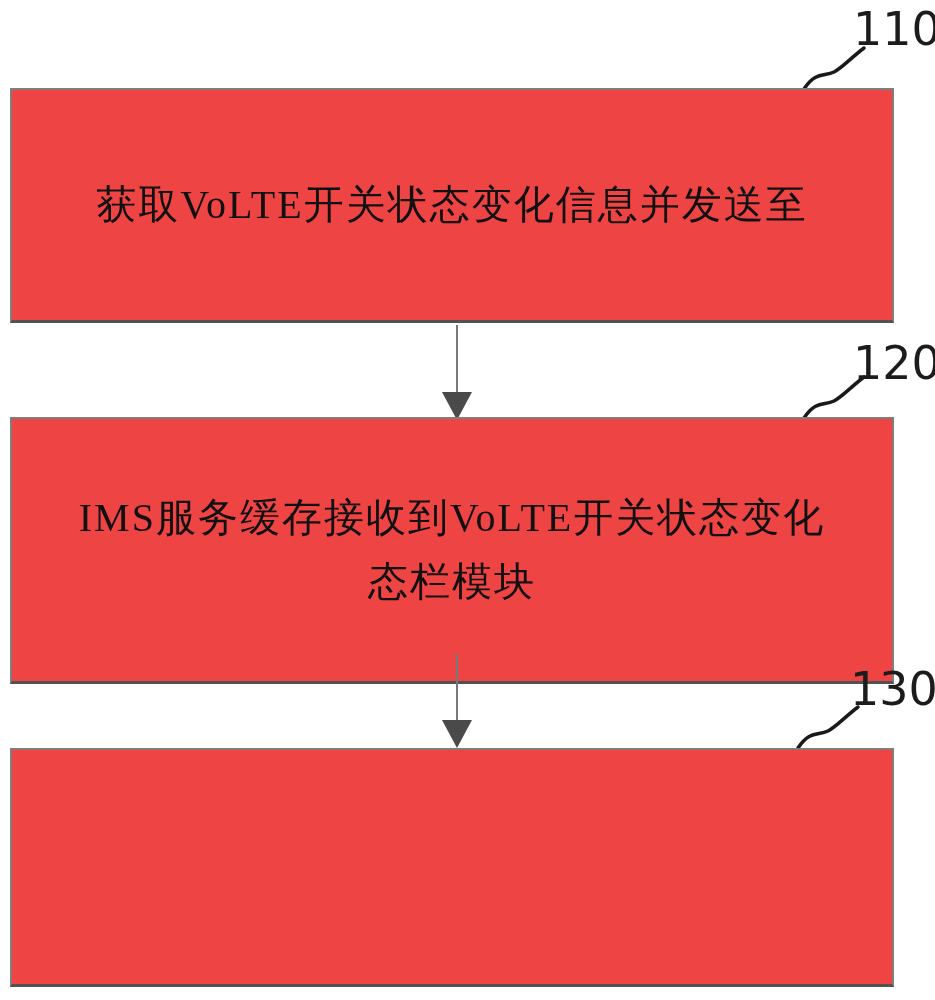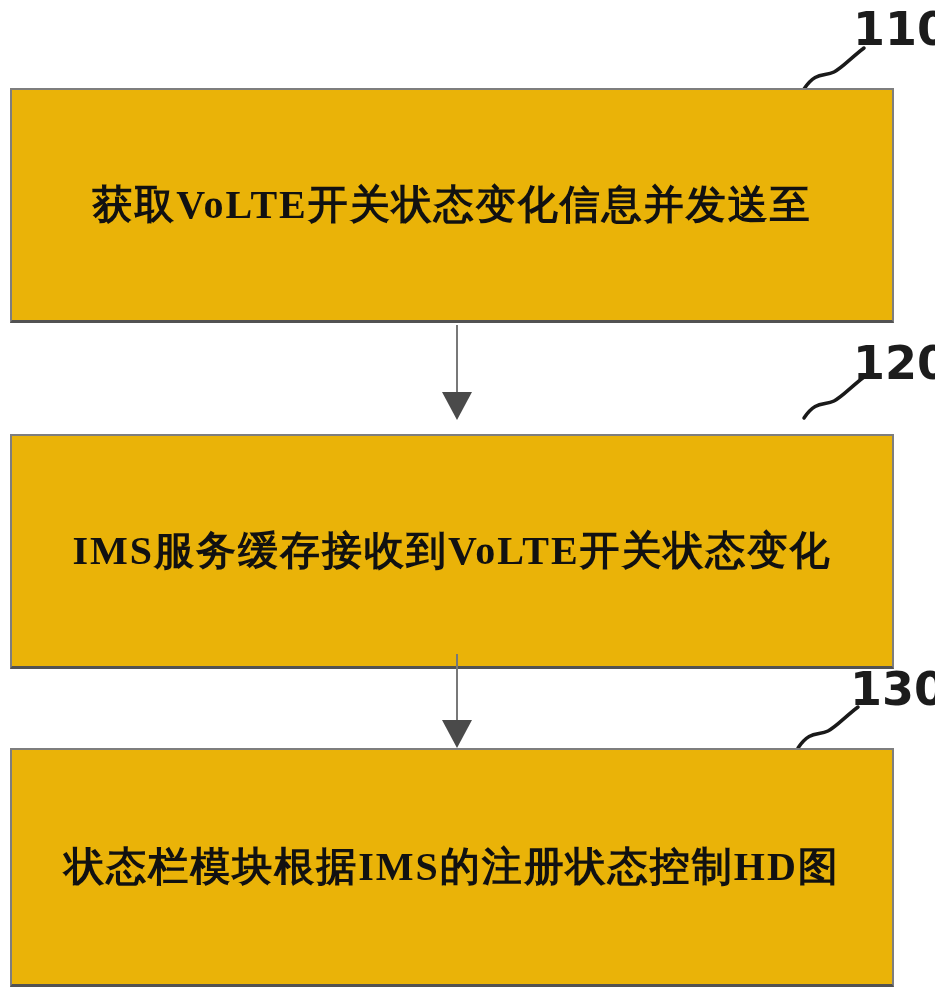--- a/index.html
+++ b/index.html
@@ -8,39 +8,38 @@
     background: #ffffff;
     width: 935px;
     height: 1000px;
     overflow: hidden;
   }
   .canvas {
     position: relative;
     width: 935px;
     height: 1000px;
     background: #ffffff;
-    font-weight: bold;
   }
   
   .box {
     position: absolute;
     left: 10px;
     width: 884px;
     border: 2px solid #7e7e7e;
     border-bottom: 3px solid #525252;
-    background: #eab308;
+    background: #ef4444;
     display: flex;
     flex-direction: column;
     justify-content: center;
     align-items: center;
     box-sizing: border-box;
     padding: 0 14px;
   }
   .box-1 { top: 88px;  height: 235px; }
-  .box-2 { top: 434px; height: 235px; }
+  .box-2 { top: 417px; height: 267px; }
   .box-3 { top: 748px; height: 239px; }
   .box .line {
     font-family: "Liberation Serif", "DejaVu Serif", serif;
     font-size: 40px;
     line-height: 64px;
     letter-spacing: 2px;
     color: #111111;
     text-align: center;
     white-space: nowrap;
   }
@@ -107,28 +106,28 @@
     <div class="shaft"></div>
     <div class="head"></div>
   </div>
 
   <div class="ref-label ref-2">120</div>
   <svg class="leader leader-2" viewBox="0 0 70 48">
     <path d="M 4 44 C 16 26, 24 32, 34 27 C 42 23, 52 12, 64 3"></path>
   </svg>
   <div class="box box-2">
     <div class="line">IMS服务缓存接收到VoLTE开关状态变化</div>
+    <div class="line">态栏模块</div>
   </div>
 
   <div class="arrow arrow-2">
     <div class="shaft"></div>
     <div class="head"></div>
   </div>
 
   <div class="ref-label ref-3">130</div>
   <svg class="leader leader-3" viewBox="0 0 70 48">
     <path d="M 4 44 C 16 26, 24 32, 34 27 C 42 23, 52 12, 64 3"></path>
   </svg>
   <div class="box box-3">
-    <div class="line">状态栏模块根据IMS的注册状态控制HD图</div>
   </div>
 
 </div>
 
 </body></html>

